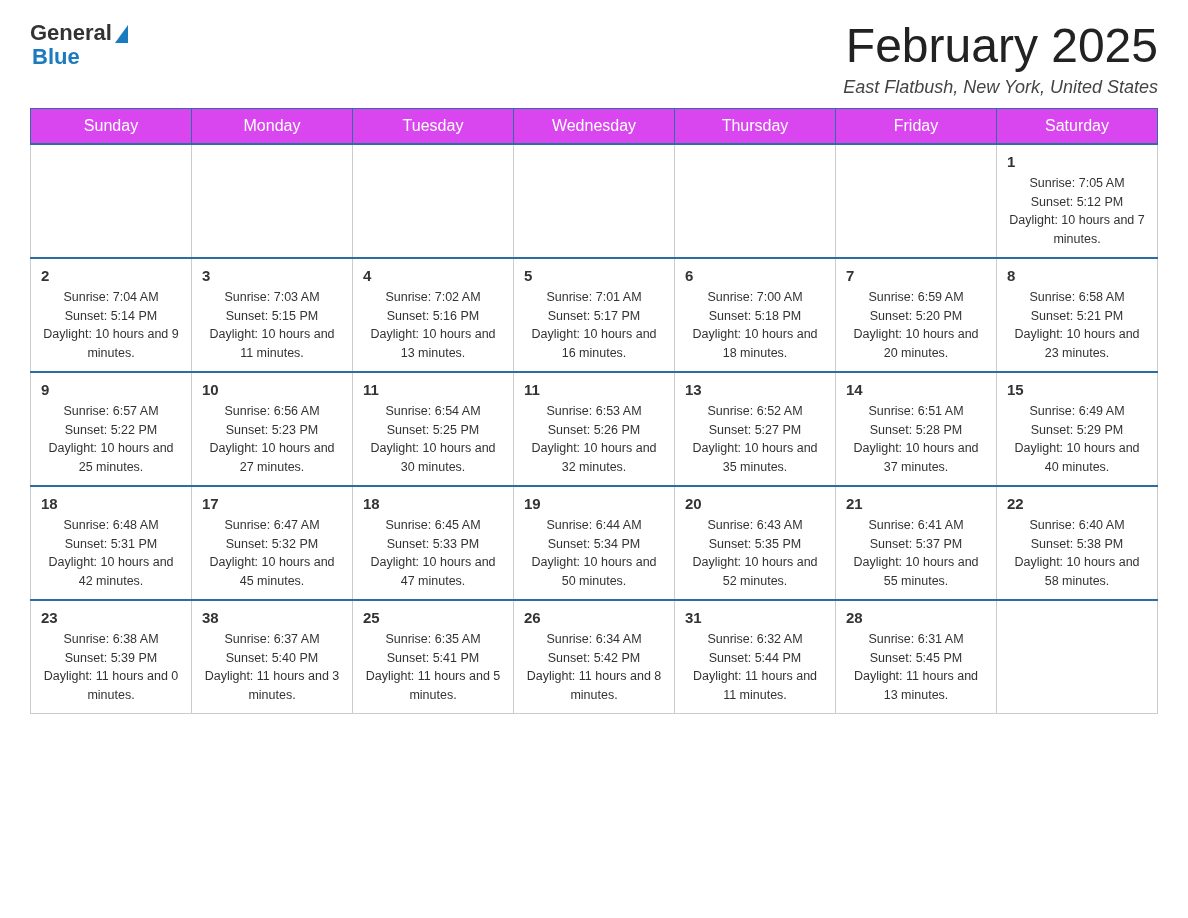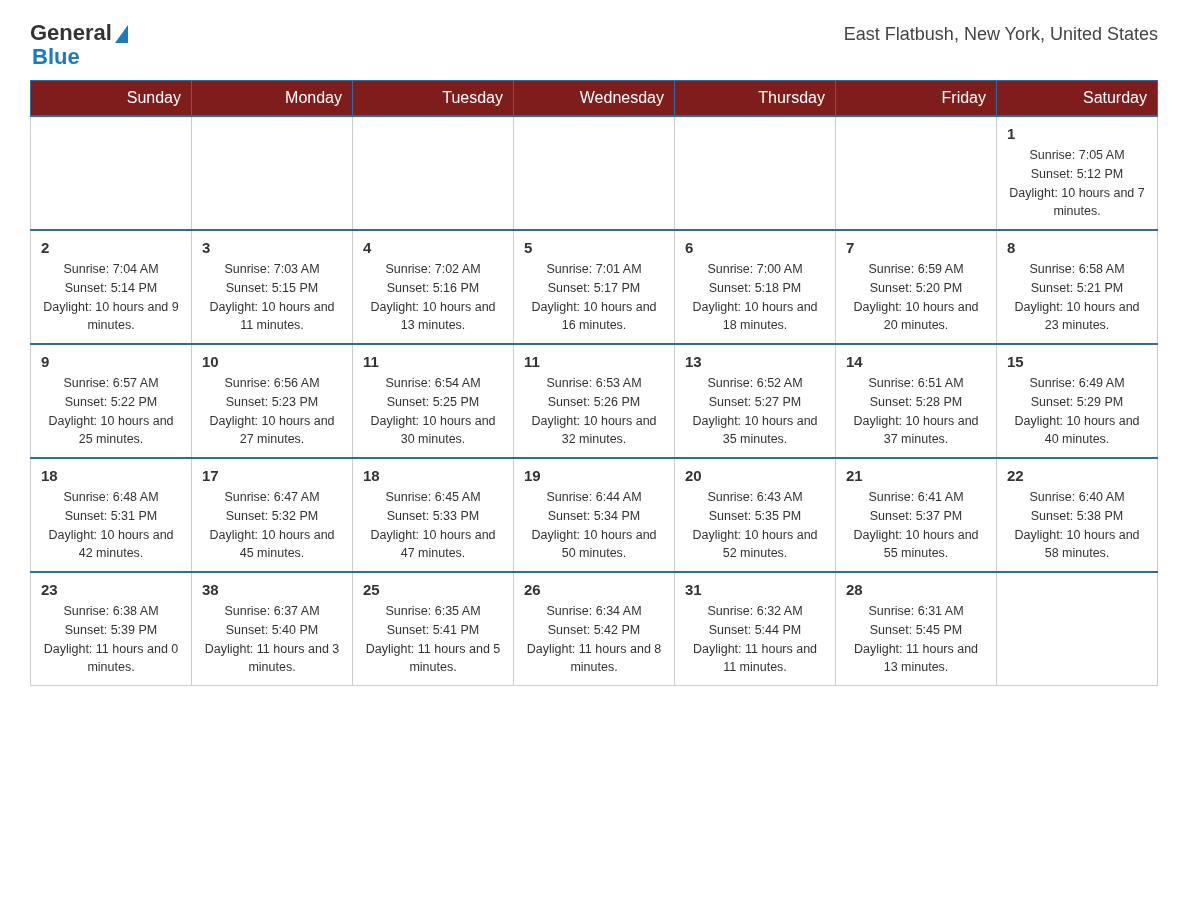--- a/index.html
+++ b/index.html
@@ -22,31 +22,32 @@
     .month-title {
       font-size: 48px;
       font-weight: normal;
       color: #222;
       line-height: 1.1;
     }
     .location-subtitle {
       font-size: 18px;
       color: #444;
       margin-top: 4px;
+      font-style: italic;
     }
     .calendar-table {
       width: 100%;
       border-collapse: collapse;
       margin-top: 10px;
     }
     .calendar-table th {
-      background-color: #7f1d1d;
+      background-color: #d946ef;
       color: #fff;
       padding: 8px 10px;
-      text-align: right;
+      text-align: center;
       font-size: 16px;
       font-weight: normal;
       border: 1px solid #2e6da4;
     }
     .calendar-table td {
       vertical-align: top;
       padding: 8px 10px;
       border: 1px solid #ccc;
       width: calc(100% / 7);
       min-height: 100px;
@@ -105,20 +106,21 @@
 
 <div class="header-area">
   <div class="logo-wrapper">
     <div class="logo-line1">
       <span style="font-size:22px;font-weight:bold;color:#333;">General</span>
       <span class="logo-triangle"></span>
     </div>
     <div class="logo-line2">Blue</div>
   </div>
   <div class="title-area">
+    <div class="month-title">February 2025</div>
     <div class="location-subtitle">East Flatbush, New York, United States</div>
   </div>
 </div>
 
 <table class="calendar-table">
   <thead>
     <tr>
       <th>Sunday</th>
       <th>Monday</th>
       <th>Tuesday</th>

